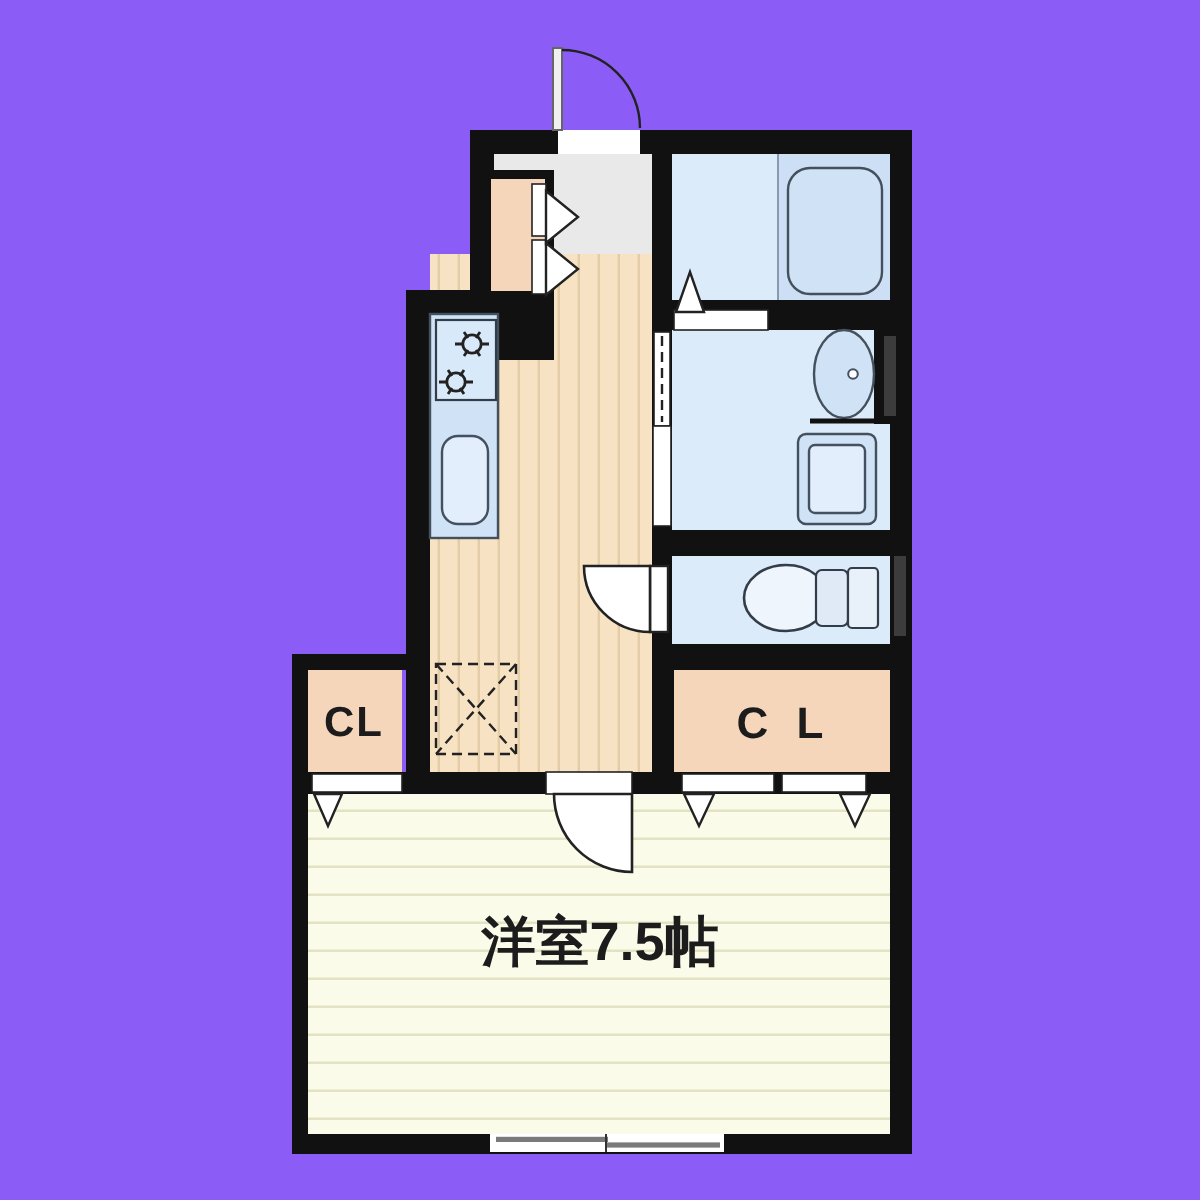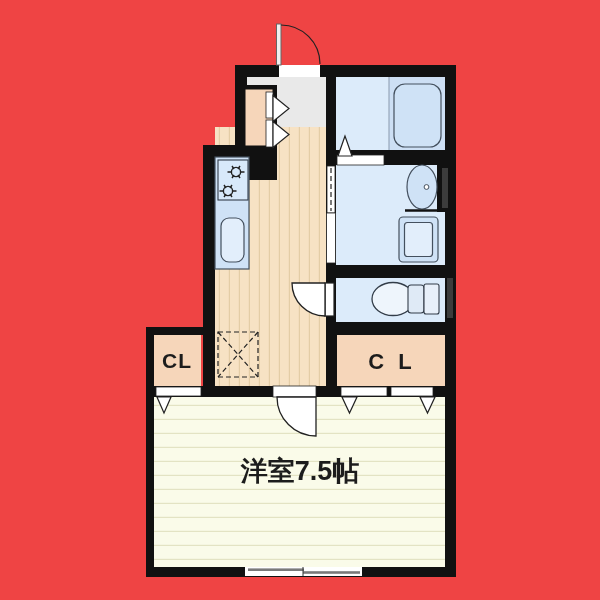--- a/index.html
+++ b/index.html
@@ -1,16 +1,16 @@
 <!DOCTYPE html>
 <html><head>
 <meta charset="utf-8">
 <style>
   html,body{margin:0;padding:0;background:#ffffff;}
-  .stage{width:600px;height:600px;position:relative;background:#ef4444;text-align:right;}
+  .stage{width:600px;height:600px;position:relative;background:#8b5cf6;text-align:right;}
   svg{display:block;}
   .wall{fill:#111111;}
   .opening{fill:#ffffff;stroke:#222222;stroke-width:0.8;}
   .doorleaf{fill:#ffffff;stroke:#222222;stroke-width:1.2;}
   .swing{fill:#ffffff;stroke:#222222;stroke-width:1.3;}
   .fixture{stroke:#44505e;stroke-width:1.2;}
   .thinline{stroke:#222222;stroke-width:1.2;fill:none;}
   .dashed{stroke:#222222;stroke-width:1.2;fill:none;stroke-dasharray:5 3;}
   text{font-family:"Liberation Sans","DejaVu Sans",sans-serif;font-weight:700;}
   .lbl-cl{font-size:21px;letter-spacing:1px;}

